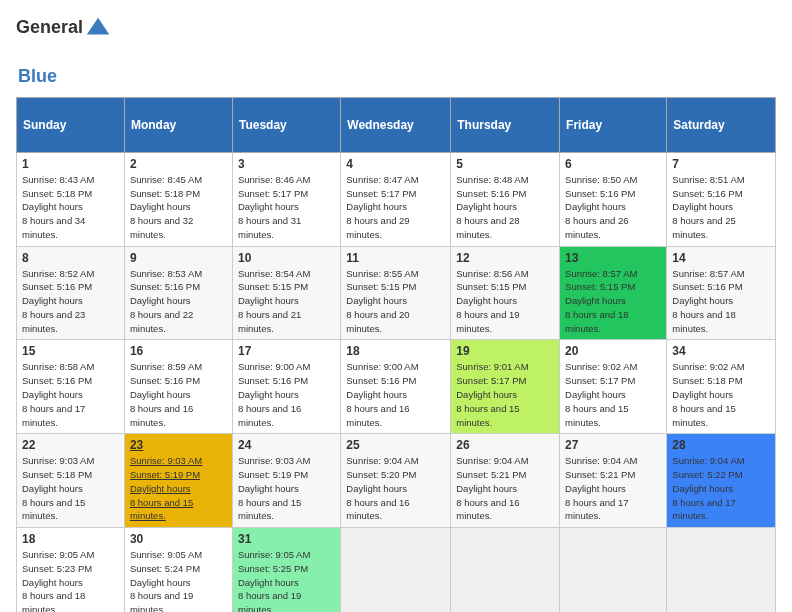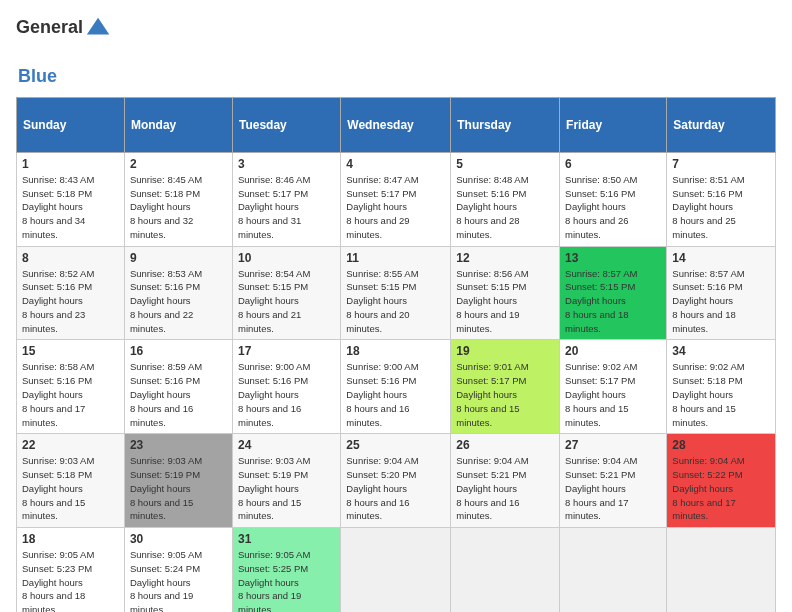--- a/index.html
+++ b/index.html
@@ -327,21 +327,21 @@
         <tr>
           <td style="background: rgb(247, 247, 247);">
         <span class="day-num">22</span>
         <div class="day-info">
           <span>Sunrise: 9:03 AM</span><br>
           <span>Sunset: 5:18 PM</span><br>
           <span>Daylight hours</span><br>
           <span>8 hours and 15 minutes.</span>
         </div>
       </td>
-          <td style="background: #a3a3a3;">
+          <td style="background: #eab308; text-decoration: underline;">
         <span class="day-num">23</span>
         <div class="day-info">
           <span>Sunrise: 9:03 AM</span><br>
           <span>Sunset: 5:19 PM</span><br>
           <span>Daylight hours</span><br>
           <span>8 hours and 15 minutes.</span>
         </div>
       </td>
           <td style="background: rgb(247, 247, 247);">
         <span class="day-num">24</span>
@@ -372,21 +372,21 @@
       </td>
           <td style="background: rgb(247, 247, 247); margin-top: 31px;">
         <span class="day-num">27</span>
         <div class="day-info">
           <span>Sunrise: 9:04 AM</span><br>
           <span>Sunset: 5:21 PM</span><br>
           <span>Daylight hours</span><br>
           <span>8 hours and 17 minutes.</span>
         </div>
       </td>
-          <td style="background: #ef4444; margin-left: 48px;">
+          <td style="background: #3b82f6; margin-left: 48px;">
         <span class="day-num">28</span>
         <div class="day-info">
           <span>Sunrise: 9:04 AM</span><br>
           <span>Sunset: 5:22 PM</span><br>
           <span>Daylight hours</span><br>
           <span>8 hours and 17 minutes.</span>
         </div>
       </td>
         </tr>
         <tr>

